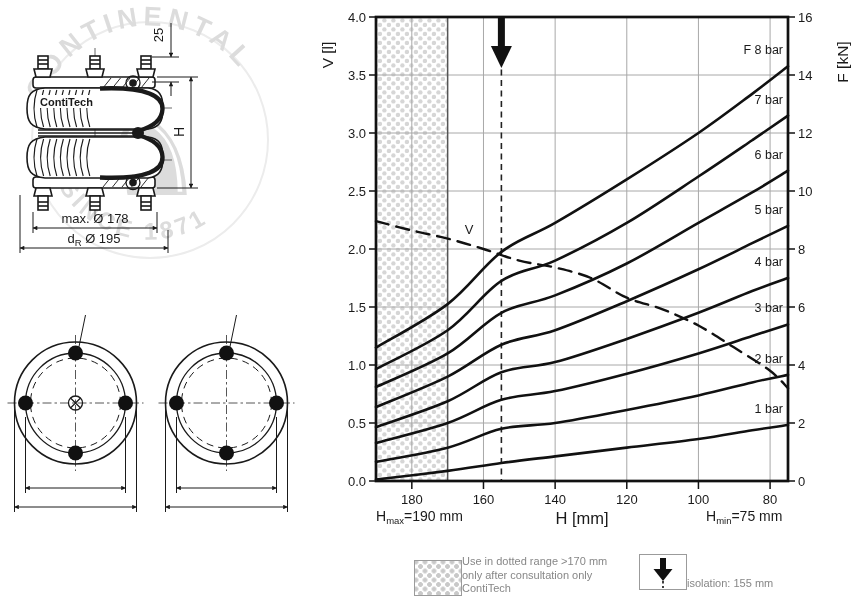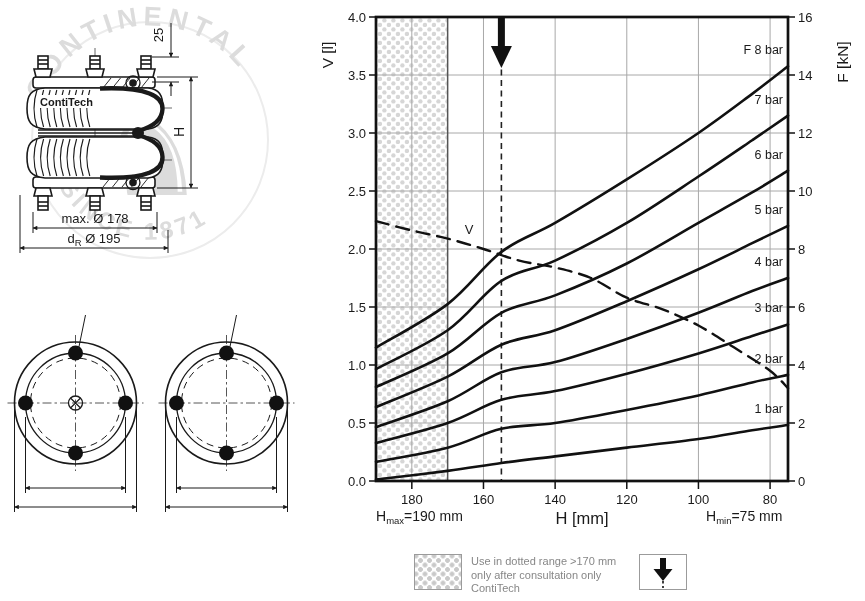--- a/index.html
+++ b/index.html
@@ -2,21 +2,21 @@
 <html><head>
 <meta charset="utf-8">
 <style>
   html,body{margin:0;padding:0;background:#fff;}
   body{width:865px;height:601px;position:relative;overflow:hidden;
        font-family:"Liberation Sans","DejaVu Sans",sans-serif;color:#1a1a1a;}
   svg{position:absolute;overflow:visible;}
   #side-view{left:0;top:0;}
   #plan-views{left:0;top:295px;}
   #chart-svg{left:310px;top:0;}
-  .legend-item{position:absolute;display:flex;gap:9px;align-items:flex-start;padding-left:38px;}
+  .legend-item{position:absolute;display:flex;gap:0;align-items:flex-end;padding-left:38px;}
   .leg-swatch{width:48px;height:36px;border:1px solid #9b9b9b;box-sizing:border-box;flex:0 0 auto;}
   .dotted-swatch{
     background-image:
       radial-gradient(circle,#c9c9c9 2.1px,rgba(0,0,0,0) 2.6px),
       radial-gradient(circle,#c9c9c9 2.1px,rgba(0,0,0,0) 2.6px);
     background-size:9px 9px,9px 9px;
     background-position:1px 1px,5.5px 5.5px;}
   .leg-text{font-size:11px;line-height:13.5px;color:#878787;padding-top:1px;}
   text{fill:#1a1a1a;}
   .dimtext{font-size:13px;}
@@ -333,14 +333,15 @@
 </div>
 <div class="legend-item" style="left:601px;top:554px;width:260px;">
   <div class="leg-swatch" style="background:#fff;position:relative;">
     <svg width="46" height="34" viewBox="0 0 46 34" style="position:static;">
       <rect x="20" y="3" width="6" height="11" fill="#111"></rect>
       <polygon points="13.5,14 32.5,14 23,26" fill="#111"></polygon>
       <line x1="23" y1="26" x2="23" y2="33" stroke="#111" stroke-width="1.6" stroke-dasharray="2.5 2.5"></line>
     </svg>
   </div>
   <div class="leg-text">
+    <div>isolation: 155 mm</div>
   </div>
 </div>
 
 </body></html>

